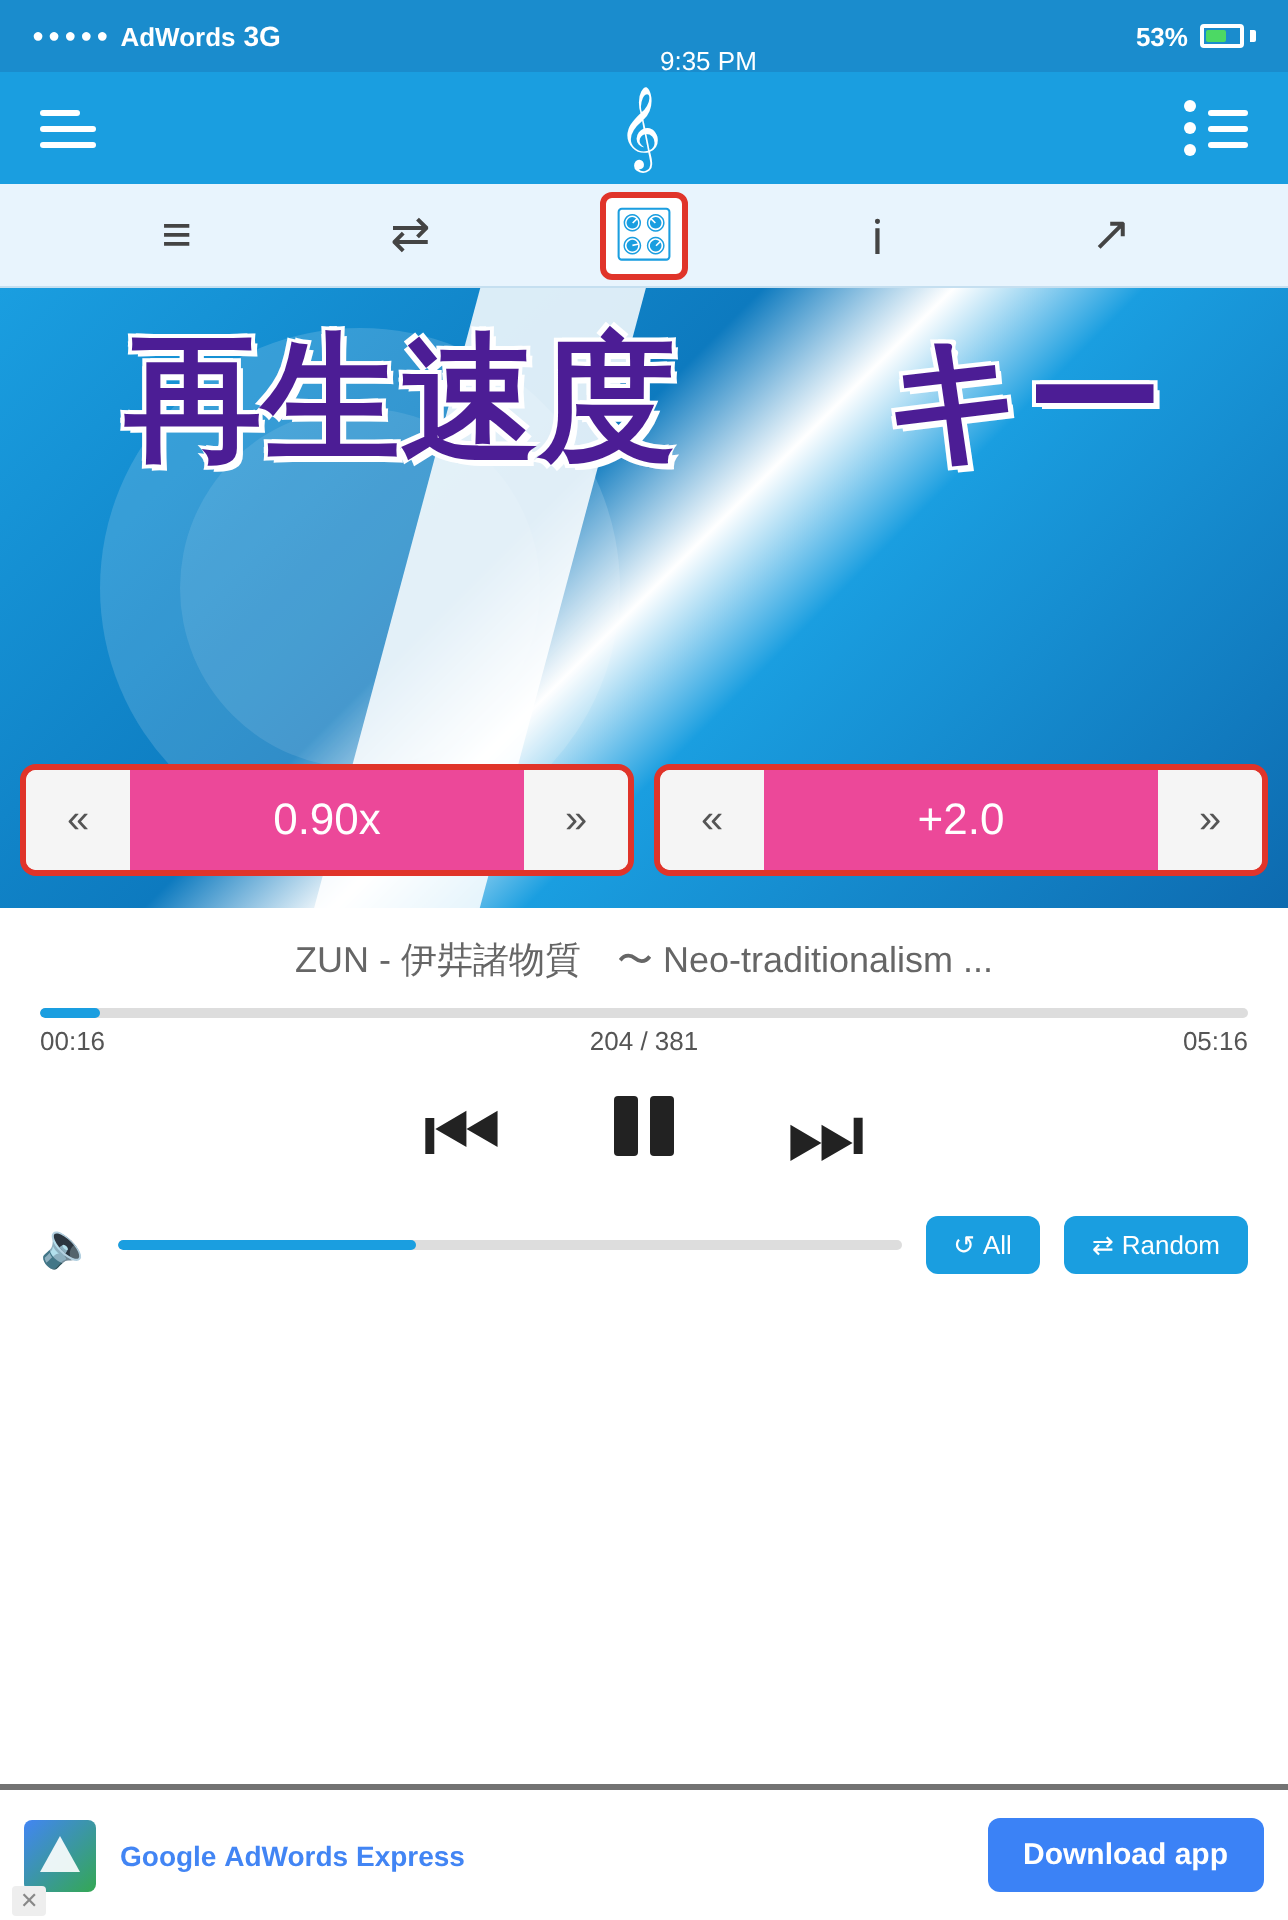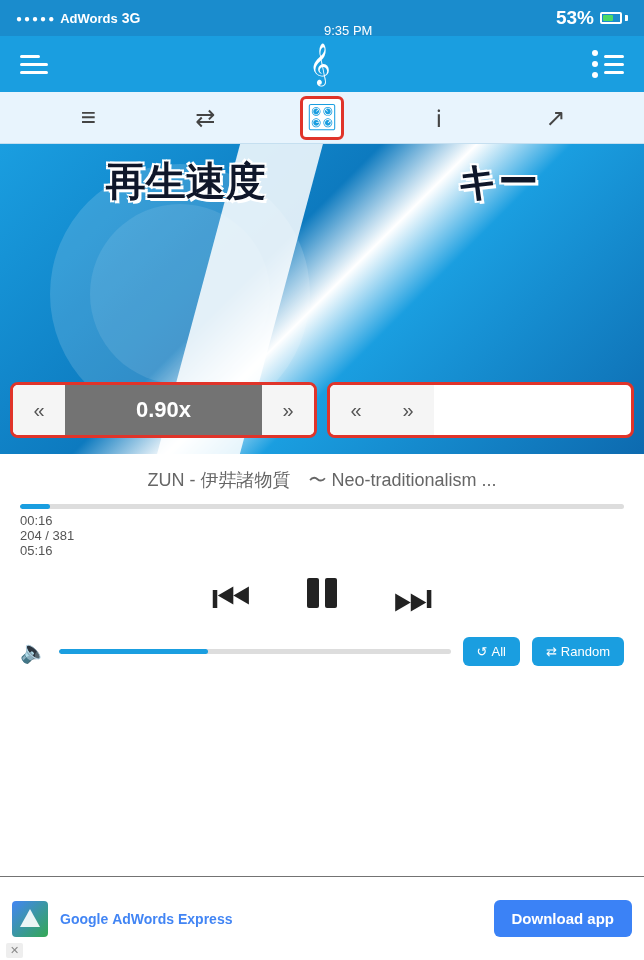--- a/index.html
+++ b/index.html
@@ -21,21 +21,21 @@
       padding: 8px 16px;
       display: flex;
       justify-content: space-between;
       align-items: center;
       height: 36px;
     }
     .status-left { display: flex; align-items: center; gap: 4px; }
     .status-dots { letter-spacing: 2px; font-size: 10px; }
     .status-carrier { font-size: 13px; }
     .status-center { font-size: 13px; font-weight: 400; margin-top: 24px; }
-    .status-right { display: flex; align-items: center; gap: 6px; font-size: 19px; }
+    .status-right { display: flex; align-items: center; gap: 6px; font-size: 13px; }
     .battery-icon {
       display: inline-flex;
       align-items: center;
       gap: 2px;
     }
     .battery-body {
       width: 22px;
       height: 12px;
       border: 2px solid white;
       border-radius: 2px;
@@ -190,23 +190,23 @@
       position: absolute;
       top: 10px;
       left: 0;
       right: 0;
       display: flex;
       justify-content: space-around;
       align-items: center;
       padding: 0 10px;
     }
     .overlay-label {
-      font-size: 40px;
+      font-size: 69px;
       font-weight: 900;
-      color: #0f172a;
+      color: #4c1d95;
       text-shadow: 3px 3px 0 white, -2px -2px 0 white, 2px -2px 0 white, -2px 2px 0 white;
       z-index: 10;
     }
 
     
     .controls-row {
       position: absolute;
       bottom: 16px;
       left: 0;
       right: 0;
@@ -233,24 +233,24 @@
       justify-content: center;
       font-size: 20px;
       color: #555;
       cursor: pointer;
       background: #f5f5f5;
       flex-shrink: 0;
     }
     .ctrl-value {
       flex: 1;
       height: 100%;
-      background: #737373;
+      background: #ec4899;
       color: white;
       font-size: 22px;
-      font-weight: 700;
+      font-weight: 400;
       display: flex;
       align-items: center;
       justify-content: center;
     }
 
     
     .song-info {
       padding: 14px 20px 8px;
       text-align: center;
     }
@@ -280,21 +280,20 @@
       height: 100%;
       background: #1a9ee0;
       border-radius: 3px;
     }
     .progress-times {
       display: flex;
       justify-content: space-between;
       padding: 4px 0;
       font-size: 13px;
       color: #555;
-      flex-direction: column;
     }
     .progress-counter {
       font-size: 13px;
       color: #555;
     }
 
     
     .player-controls {
       display: flex;
       justify-content: center;
@@ -347,23 +346,23 @@
       gap: 4px;
       font-weight: 500;
     }
 
     
     .ad-banner {
       position: absolute;
       bottom: 0;
       left: 0;
       right: 0;
-      height: 84px;
-      background: white;
-      border-top: 1px solid #737373;
+      height: 68px;
+      background: white;
+      border-top: 3px solid #737373;
       display: flex;
       align-items: center;
       padding: 0 12px;
       gap: 12px;
     }
     .ad-logo {
       width: 36px;
       height: 36px;
       background: linear-gradient(135deg, #4285f4, #34a853);
       border-radius: 4px;
@@ -468,20 +467,21 @@
   <div class="controls-row">
 
     <div class="control-box">
       <div class="ctrl-btn">«</div>
       <div class="ctrl-value">0.90x</div>
       <div class="ctrl-btn">»</div>
     </div>
 
     <div class="control-box">
       <div class="ctrl-btn">«</div>
+      <div class="ctrl-value">+2.0</div>
       <div class="ctrl-btn">»</div>
     </div>
   </div>
 </div>
 
 <div class="song-info">
   <div class="song-subtitle">ZUN - 伊弉諸物質　〜 Neo-traditionalism ...</div>
 </div>
 
 <div class="progress-area">

